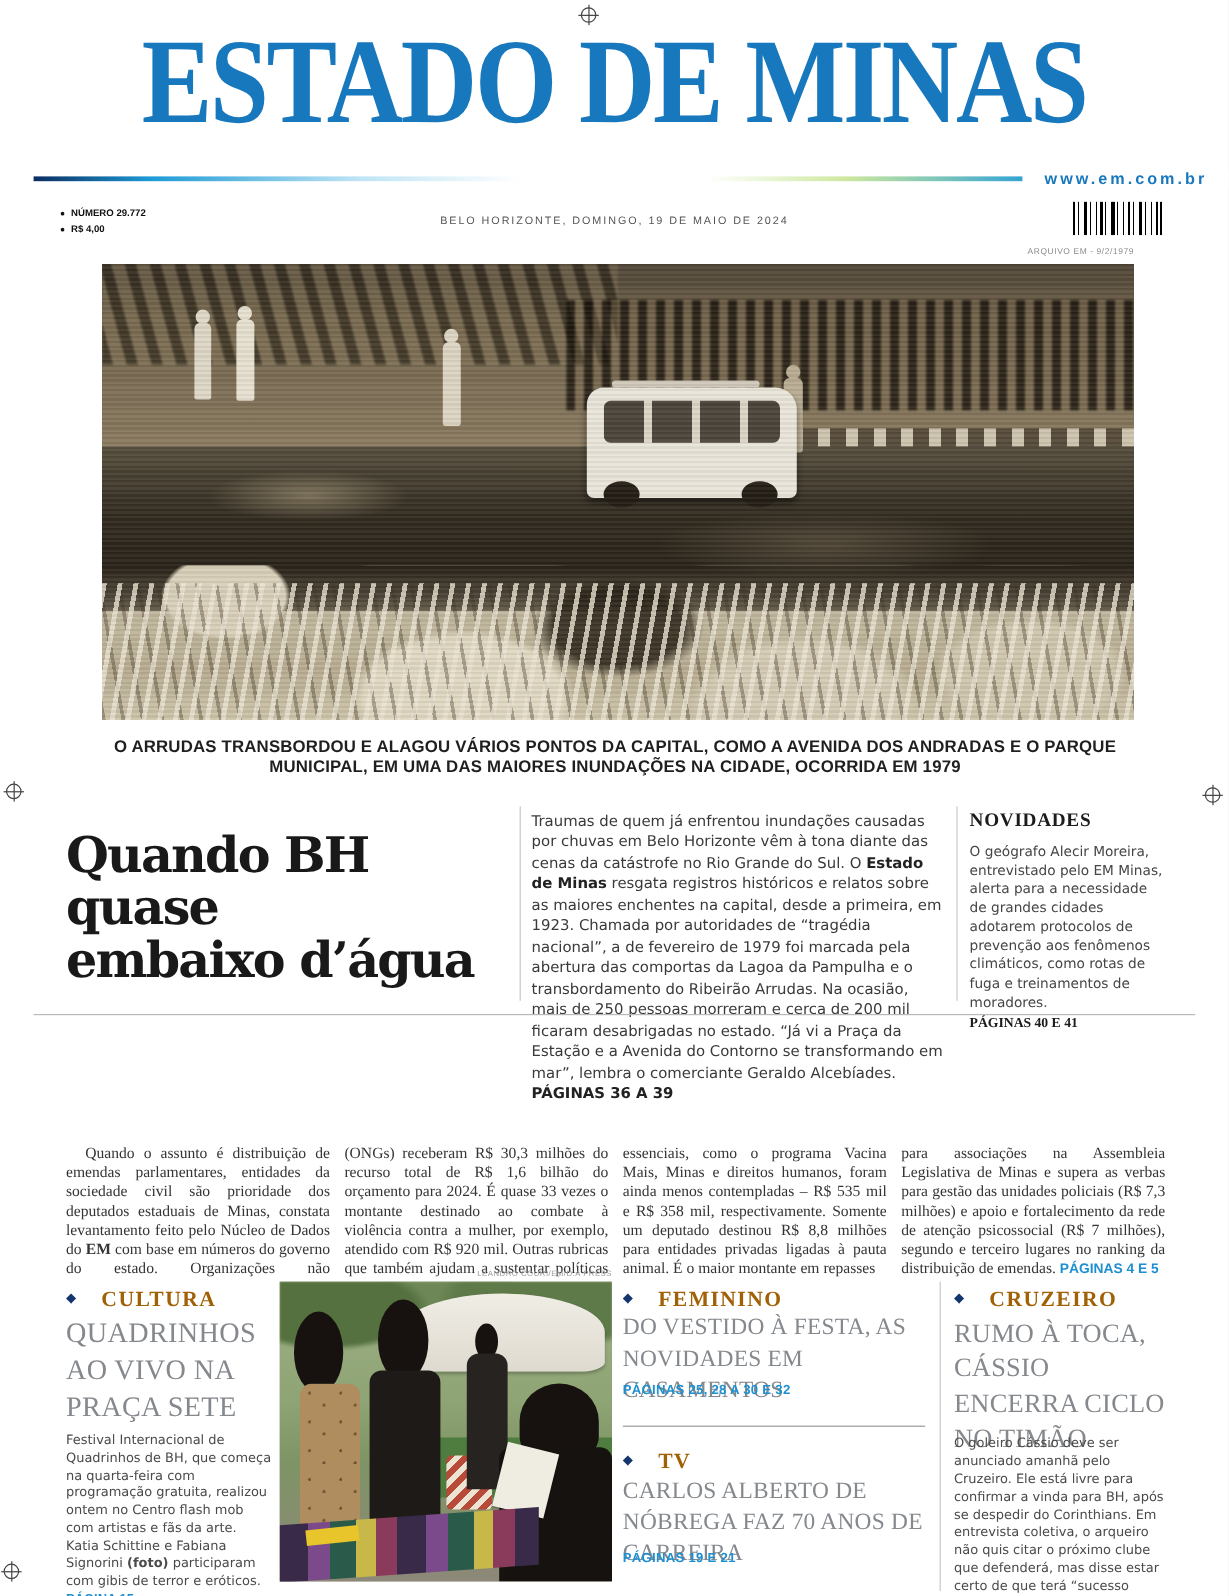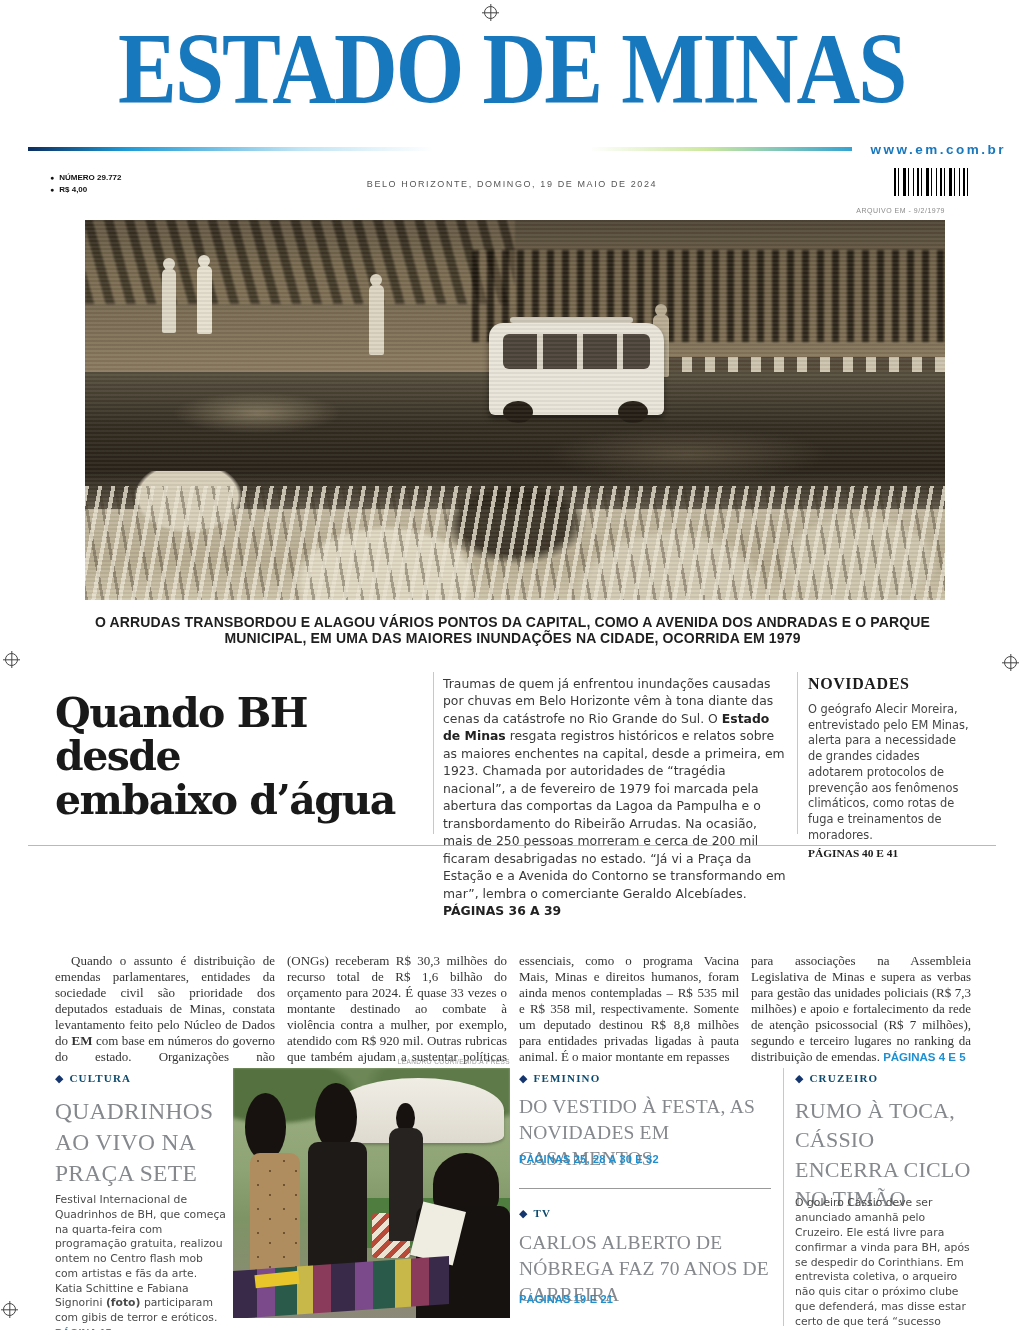--- a/index.html
+++ b/index.html
@@ -145,21 +145,21 @@
     position: absolute; top: 953px; width: 220px; height: 112px;
     font-family: "Liberation Serif", serif; font-size: 13px; line-height: 1.23;
     text-align: justify; color: #343434; overflow: hidden;
   }
   .indent { text-indent: 16px; }
   .pages-link { color: #1e8fd0; font-weight: bold; font-family: "Liberation Sans", sans-serif; font-size: 11.5px; }
 
   
   .kicker { position: absolute; display: flex; align-items: center; gap: 6px; }
   .kicker .diamond { color: #14356e; font-size: 11px; line-height: 1; }
-  .kicker .kicker-label { font-family: "Liberation Serif", serif; font-weight: bold; font-size: 11px; letter-spacing: 1.2px; color: #0c4a6e; }
+  .kicker .kicker-label { font-family: "Liberation Serif", serif; font-weight: bold; font-size: 18px; letter-spacing: 1.2px; color: #a16207; margin-left: 15px; }
   .gray-headline { position: absolute; font-family: "Liberation Serif", serif; font-weight: 400; color: #85898d; }
   .small-body { position: absolute; font-family: "DejaVu Sans", sans-serif; color: #4a4a4a; }
   .pages-line { position: absolute; font-family: "Liberation Sans", sans-serif; font-weight: bold; color: #1e8fd0; font-size: 11px; letter-spacing: 0.2px; }
   .h-rule { position: absolute; height: 1px; background: #999; }
 
   
   .fair-credit { position: absolute; left: 233px; width: 277px; top: 1058px; text-align: right; font-size: 6.5px; color: #999; letter-spacing: 0.4px; }
   .fair-photo { position: absolute; left: 233px; top: 1068px; width: 277px; height: 250px; background: linear-gradient(180deg, #9db087 0%, #8fa474 40%, #7e9465 60%, #8d8878 100%); overflow: hidden; }
   .fp-foliage { position: absolute; left: 0; top: 0; right: 0; height: 30%;
     background: radial-gradient(120px 50px at 15% 30%, #54713f 0 60%, transparent 70%),
@@ -222,21 +222,21 @@
       <div class="mp-car-roofrack"></div>
       <div class="mp-car-windows"></div>
       <div class="mp-car-wheel" style="left:14px;"></div>
       <div class="mp-car-wheel" style="right:16px;"></div>
     </div>
     <div class="mp-grain"></div>
   </div>
   <div class="main-caption">O ARRUDAS TRANSBORDOU E ALAGOU VÁRIOS PONTOS DA CAPITAL, COMO A AVENIDA DOS ANDRADAS E O PARQUE MUNICIPAL, EM UMA DAS MAIORES INUNDAÇÕES NA CIDADE, OCORRIDA EM 1979</div>
 
   <div class="flood-headline">
-    <div>Quando BH desde</div>
+    <div>Quando BH quase</div>
     <div>embaixo d’água</div>
   </div>
   <div class="v-rule" style="left:433px; top:672px; height:162px;"></div>
   <div class="flood-summary">
     <span>Traumas de quem já enfrentou inundações causadas por chuvas em Belo Horizonte vêm à tona diante das cenas da catástrofe no Rio Grande do Sul. O </span><b>Estado de Minas</b><span> resgata registros históricos e relatos sobre as maiores enchentes na capital, desde a primeira, em 1923. Chamada por autoridades de “tragédia nacional”, a de fevereiro de 1979 foi marcada pela abertura das comportas da Lagoa da Pampulha e o transbordamento do Ribeirão Arrudas. Na ocasião, mais de 250 pessoas morreram e cerca de 200 mil ficaram desabrigadas no estado. “Já vi a Praça da Estação e a Avenida do Contorno se transformando em mar”, lembra o comerciante Geraldo Alcebíades. </span><b>PÁGINAS 36 A 39</b>
   </div>
   <div class="v-rule" style="left:797px; top:672px; height:162px;"></div>
   <div class="entrevista">
     <div class="entrevista-kicker">NOVIDADES</div>
     <div class="entrevista-body">

